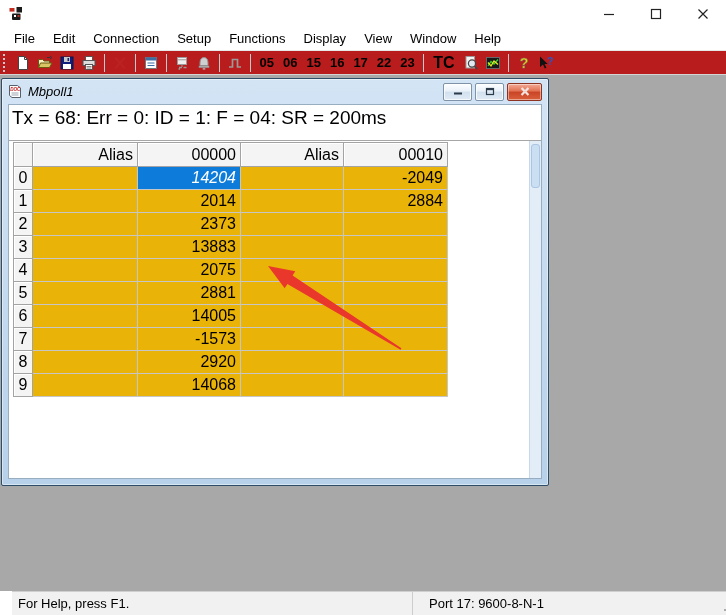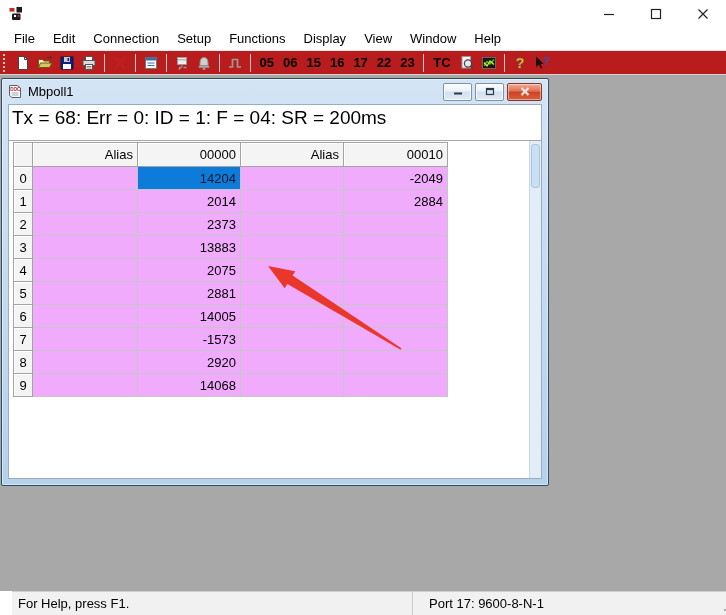--- a/index.html
+++ b/index.html
@@ -12,47 +12,47 @@
   .wbtn{width:47px;height:28px;display:flex;align-items:center;justify-content:center;}
   .menubar{position:absolute;left:0;top:28px;width:726px;height:22px;background:#fff;display:flex;padding-left:5px;box-sizing:border-box;}
   .menu-item{padding:0 9px;height:22px;line-height:22px;cursor:default;}
   .toolbar{position:absolute;left:0;top:50px;width:726px;height:25px;background:#b91c1c;
            border-top:1px solid #e7e7e7;border-bottom:1px solid #d4d4d4;box-sizing:border-box;
            display:flex;align-items:center;padding-left:3px;}
   .grip{width:3px;height:18px;border-left:2px dotted #c9c9c9;margin-right:4px;}
   .tbtn{width:22px;height:21px;display:flex;align-items:center;justify-content:center;}
   .tsep{width:1px;height:18px;background:#c9c9c9;margin:0 4px;}
   .fn-btn{font-weight:700;font-size:13px;padding:0 4.5px;height:21px;line-height:21px;}
-  .tc-btn{font-weight:700;font-size:13px;padding:0 5px;height:21px;line-height:21px;}
+  .tc-btn{font-weight:700;font-size:16px;padding:0 5px;height:21px;line-height:21px;}
   .workspace{position:absolute;left:0;top:75px;width:726px;height:516px;background:#a8a8a8;}
   
   .child{position:absolute;left:1px;top:3px;width:546px;height:406px;
          background:linear-gradient(#d3e4f5,#b7d1ea);border:1px solid #2e4d68;border-radius:2px;
          box-shadow:inset 0 0 0 1px rgba(255,255,255,.45);}
-  .child-titlebar{height:25px;display:flex;align-items:center;padding:0 5px;}
+  .child-titlebar{height:25px;display:flex;align-items:center;padding:0 5px;font-style:italic;}
   .doc-icon{width:16px;height:16px;flex:0 0 16px;}
   .child-title{margin-left:5px;flex:1;font-size:13px;}
   .cbtns{display:flex;gap:3px;margin-right:1px;}
   .cbtn{width:27px;height:16px;border:1px solid #7e93a7;border-radius:2px;display:flex;align-items:center;justify-content:center;
         background:linear-gradient(#fdfeff,#e9f1f9 45%,#d2e0ee 50%,#e0ebf6);box-shadow:inset 0 0 0 1px rgba(255,255,255,.75);}
   .cbtn.close{width:33px;border-color:#8d3322;background:linear-gradient(#f3ab97,#e0704f 45%,#c94426 50%,#d9603c);box-shadow:inset 0 0 0 1px rgba(255,255,255,.45);}
   .child-body{position:absolute;left:6px;right:6px;top:25px;bottom:6px;background:#fff;
               border:1px solid #98adc0;display:flex;flex-direction:column;}
   .poll-status{height:36px;border-bottom:1px solid #a6a6a6;padding:2px 3px;box-sizing:border-box;font-size:19px;}
   .grid-region{flex:1;position:relative;overflow:hidden;}
   .vscroll{position:absolute;right:0;top:0;bottom:0;width:11px;background:#e2edf8;border-left:1px solid #c6d8ea;}
   .vthumb{position:absolute;left:1px;right:1px;top:3px;height:42px;background:#cbdff2;border:1px solid #aac6e2;border-radius:3px;}
-  table.grid{border-collapse:collapse;table-layout:fixed;margin:1px 0 0 4px;font-size:13px;}
+  table.grid{border-collapse:collapse;table-layout:fixed;margin:1px 0 0 4px;font-size:16px;}
   .grid th,.grid td{height:22px;padding:0;overflow:hidden;white-space:nowrap;}
   .grid th{background:#f4f4f4;border:1px solid #a3a3a3;box-shadow:inset 1px 1px 0 #ffffff;font-weight:400;}
   .grid th.colhdr{text-align:right;padding-right:4px;height:23px;}
   .grid th.corner{height:23px;}
   .grid th.rowhdr{text-align:center;}
-  .grid td{border:1px solid #c6c6c6;background:#f0abfc;text-align:right;padding-right:4px;}
-  .grid td.selected{background:#0d7bd9;color:#0f172a;}
+  .grid td{border:1px solid #c6c6c6;background:#eab308;text-align:right;padding-right:4px;}
+  .grid td.selected{background:#0d7bd9;color:#ffffff;font-style:italic;}
   
   .statusbar{position:absolute;left:12px;top:591px;width:726px;height:24px;background:#f1f1f1;border-top:1px solid #cfcfcf;box-sizing:border-box;display:flex;align-items:center;}
   .sb-left{width:400px;padding-left:6px;box-sizing:border-box;}
   .sb-right{border-left:1px solid #cdcdcd;height:100%;display:flex;align-items:center;padding-left:16px;flex:1;}
   .sb-grip{position:absolute;right:2px;bottom:2px;}
   .arrow-overlay{position:absolute;left:0;top:0;width:726px;height:615px;pointer-events:none;z-index:60;}
 </style>
 </head>
 <body>
 

